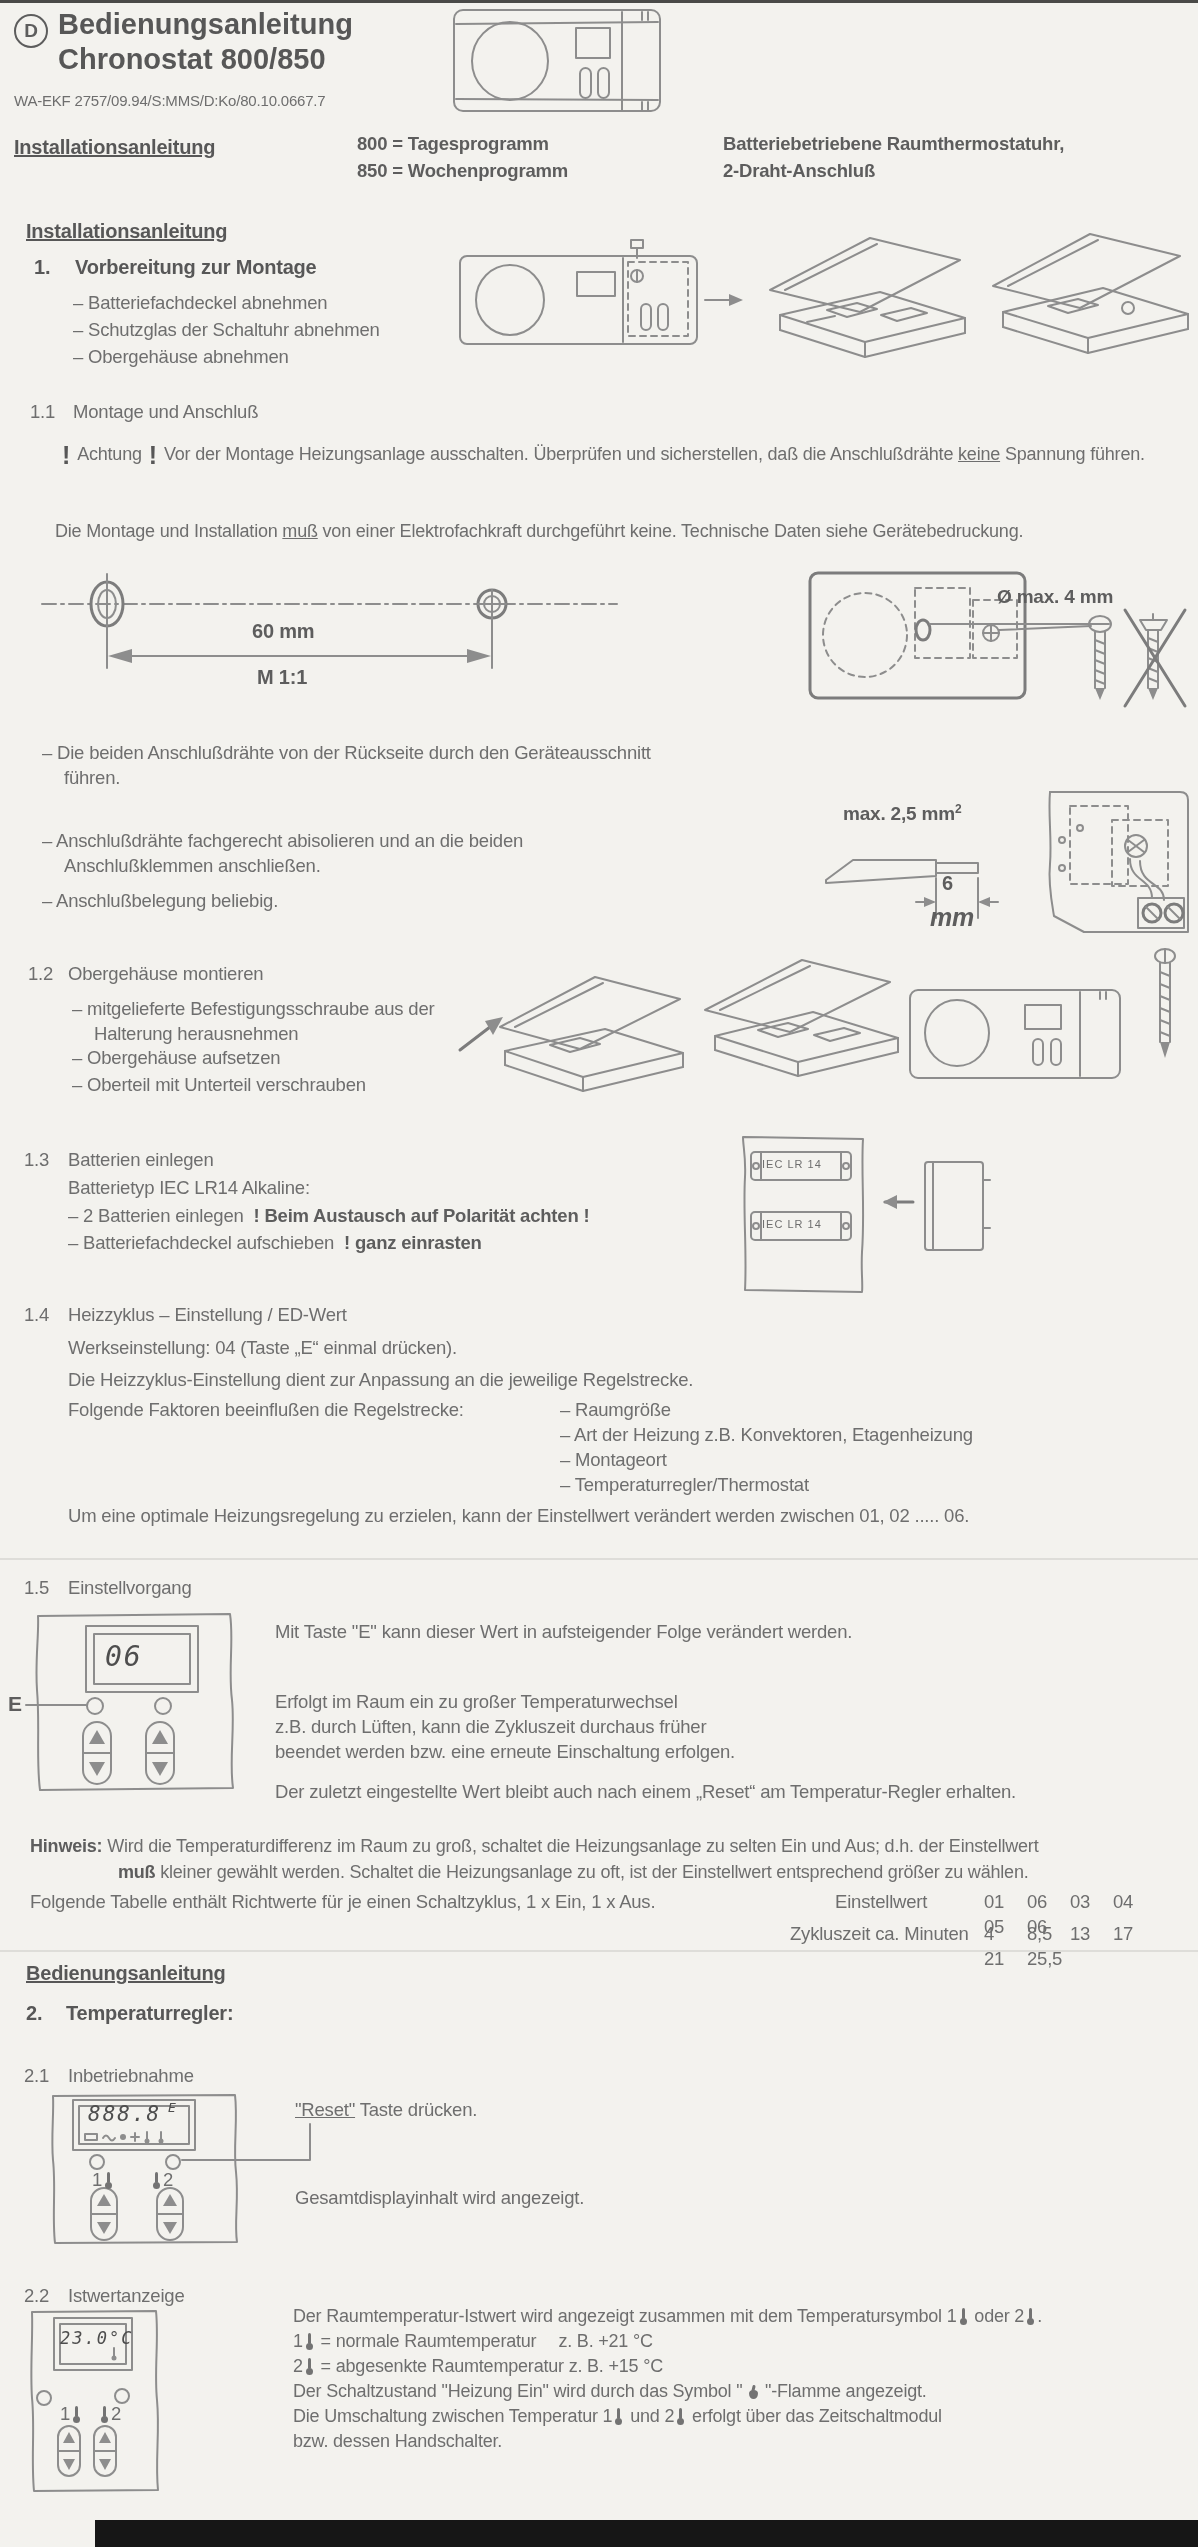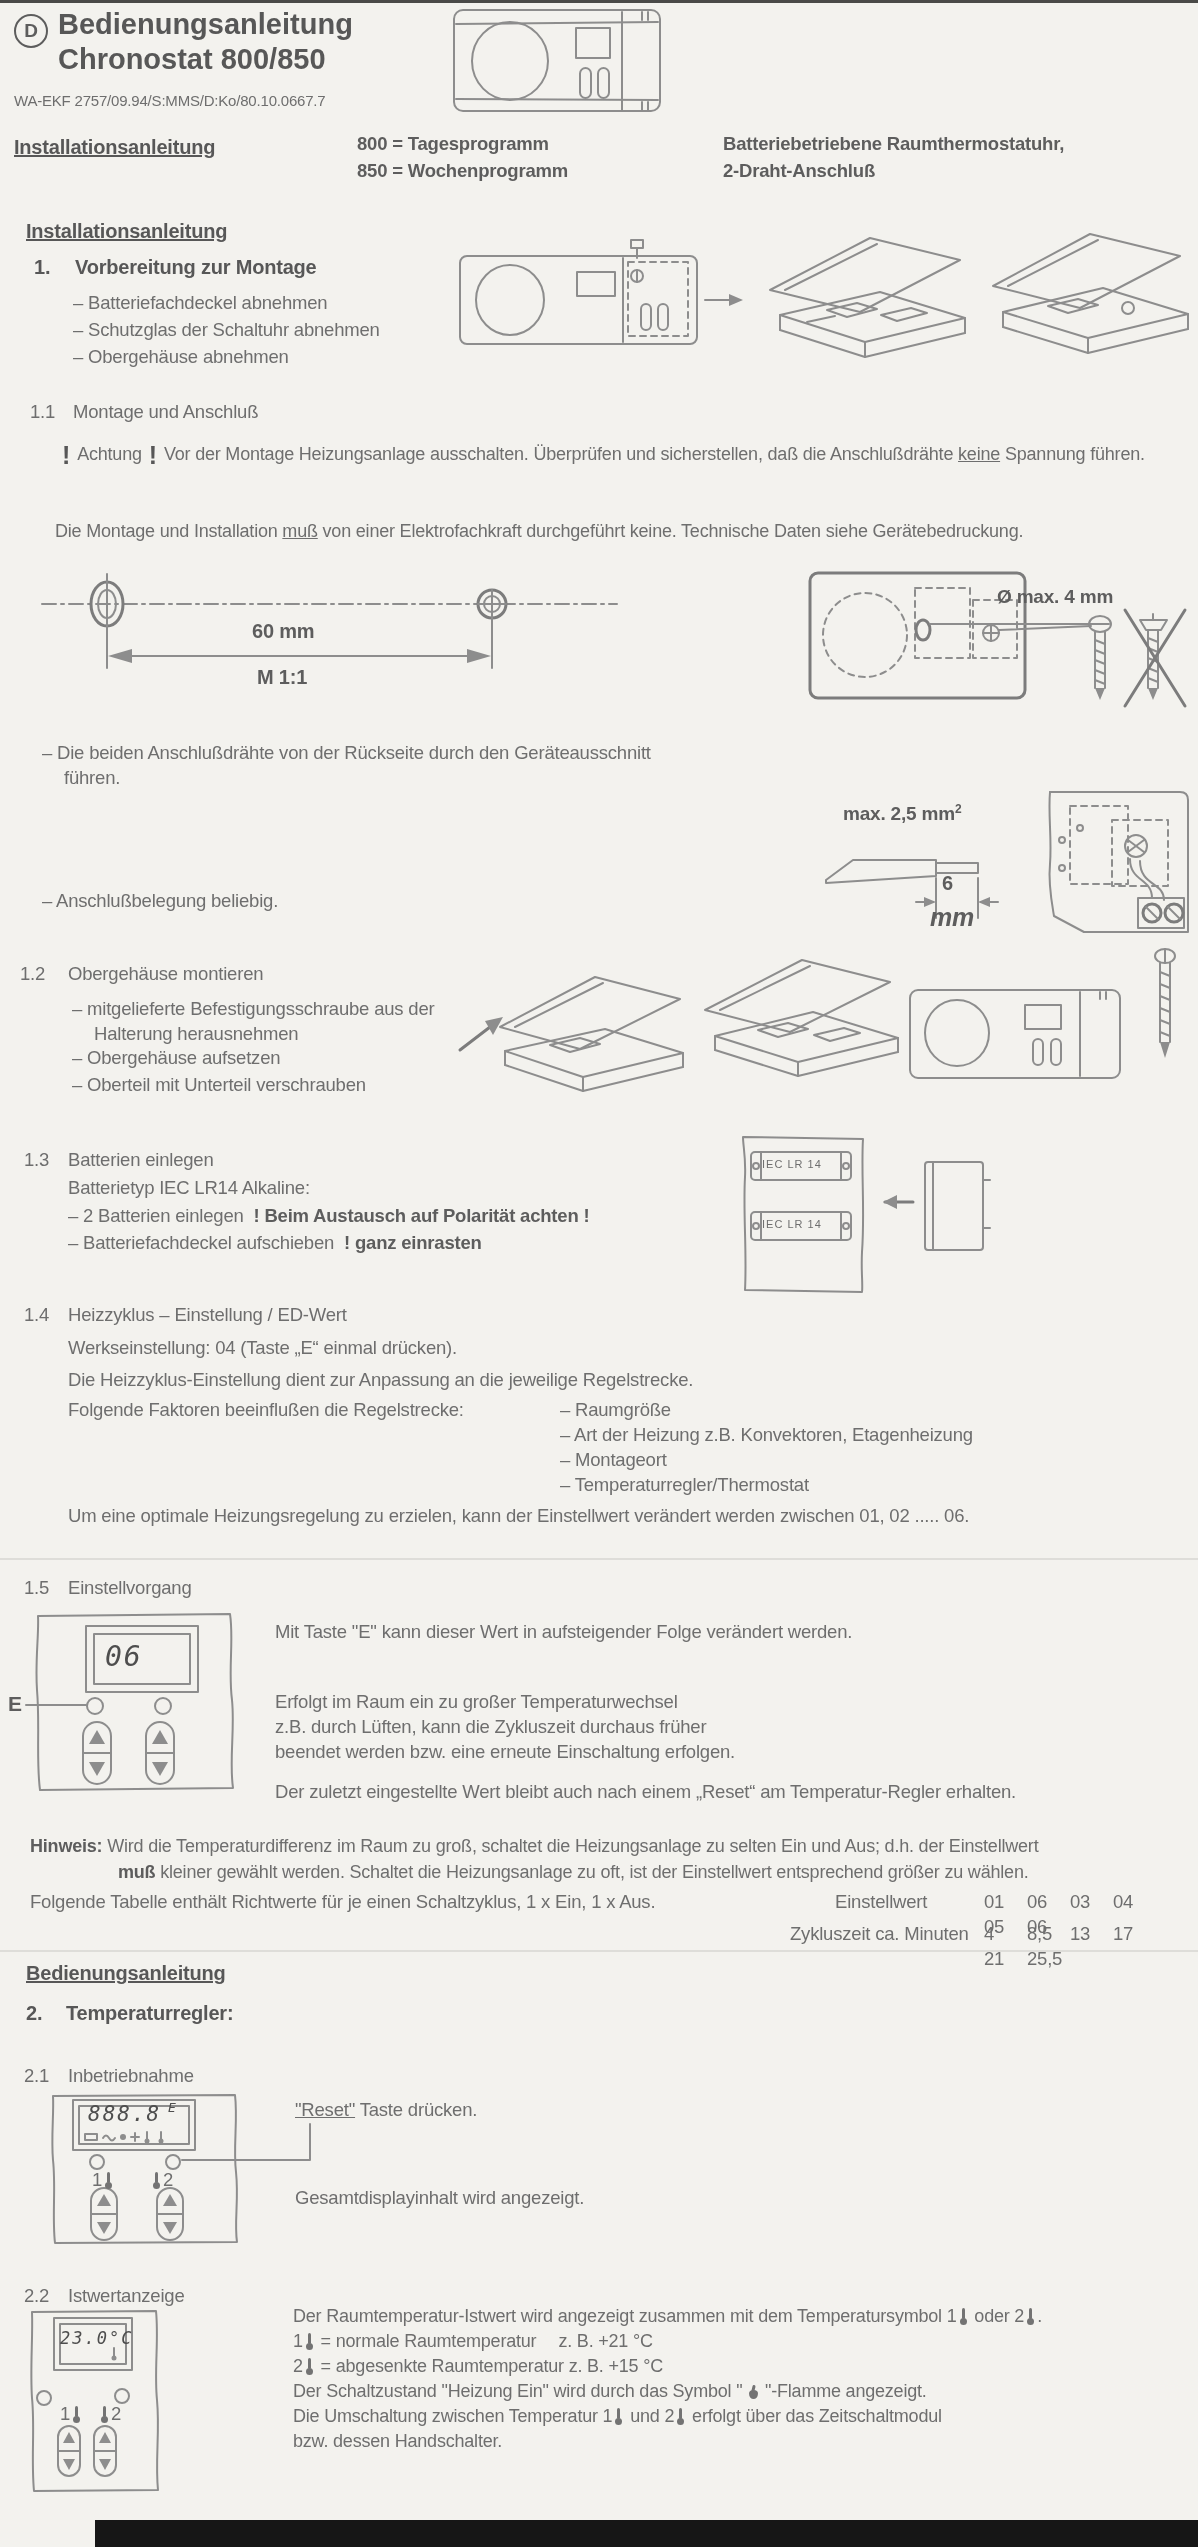--- a/index.html
+++ b/index.html
@@ -168,20 +168,21 @@
     <line class="sk" x1="358" y1="62" x2="358" y2="56"></line>
     <path class="sk" d="M353,72 L353,130 M363,72 L363,130"></path>
     <path class="sk" d="M353,80 L363,84 M353,90 L363,94 M353,100 L363,104 M353,110 L363,114 M353,120 L363,124"></path>
     <polygon class="fl" points="353,130 363,130 358,142"></polygon>
     <line class="skb" x1="330" y1="52" x2="390" y2="148"></line>
     <line class="skb" x1="390" y1="52" x2="330" y2="148"></line>
   </svg>
   <div class="abs b" style="left:997px;top:586px;font-size:19px;">Ø max. 4 mm</div>
 
   <div class="abs t bul" style="left:42px;top:741px;width:640px;">– Die beiden Anschlußdrähte von der Rückseite durch den Geräteausschnitt führen.</div>
+  <div class="abs t bul" style="left:42px;top:829px;width:560px;">– Anschlußdrähte fachgerecht abisolieren und an die beiden Anschlußklemmen anschließen.</div>
   <div class="abs t bul" style="left:42px;top:889px;width:560px;">– Anschlußbelegung beliebig.</div>
 
   <div class="abs b" style="left:843px;top:802px;font-size:19px;">
     <span>max.  2,5 mm</span><sup style="font-size:12px;">2</sup>
   </div>
   <svg class="abs" style="left:818px;top:830px;" width="190" height="105" viewBox="0 0 190 105">
     <path class="sk" d="M8,50 L35,30 L118,30 L118,46 L8,53 Z"></path>
     <rect class="sk" x="118" y="33" width="42" height="10"></rect>
     <line class="sk" x1="118" y1="48" x2="118" y2="88"></line>
     <line class="sk" x1="160" y1="48" x2="160" y2="88"></line>
@@ -206,21 +207,21 @@
     <rect class="sk" x="98" y="114" width="46" height="30"></rect>
     <circle class="skb" cx="112" cy="129" r="9"></circle>
     <line class="sk" x1="106" y1="123" x2="118" y2="135"></line>
     <circle class="skb" cx="134" cy="129" r="9"></circle>
     <line class="sk" x1="128" y1="123" x2="140" y2="135"></line>
     <circle class="sk" cx="22" cy="56" r="3"></circle>
     <circle class="sk" cx="22" cy="84" r="3"></circle>
     <circle class="sk" cx="40" cy="44" r="3"></circle>
   </svg>
 
-  <span class="abs t" style="left:20px;top:962px;">1.2</span>
+  <span class="abs t" style="left:28px;top:962px;">1.2</span>
   <span class="abs t" style="left:68px;top:962px;">Obergehäuse montieren</span>
   <div class="abs t bul" style="left:72px;top:997px;width:390px;">– mitgelieferte Befestigungsschraube aus der Halterung herausnehmen</div>
   <div class="abs t bul" style="left:72px;top:1046px;width:420px;">– Obergehäuse aufsetzen</div>
   <div class="abs t bul" style="left:72px;top:1073px;width:420px;">– Oberteil mit Unterteil verschrauben</div>
 
   <svg class="abs" style="left:455px;top:955px;" width="230" height="165" viewBox="0 0 230 165">
     <line class="skb" x1="5" y1="95" x2="35" y2="72"></line>
     <polygon class="fl" points="30,66 48,62 38,80"></polygon>
     <polygon class="sk" points="45,72 140,22 225,44 125,94"></polygon>
     <line class="sk" x1="60" y1="72" x2="148" y2="28"></line>

